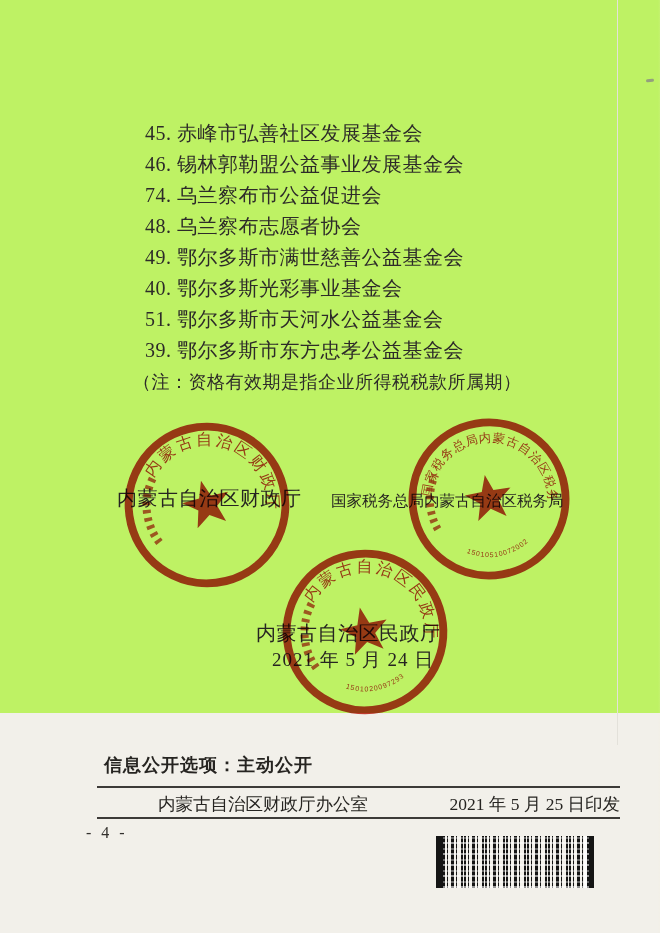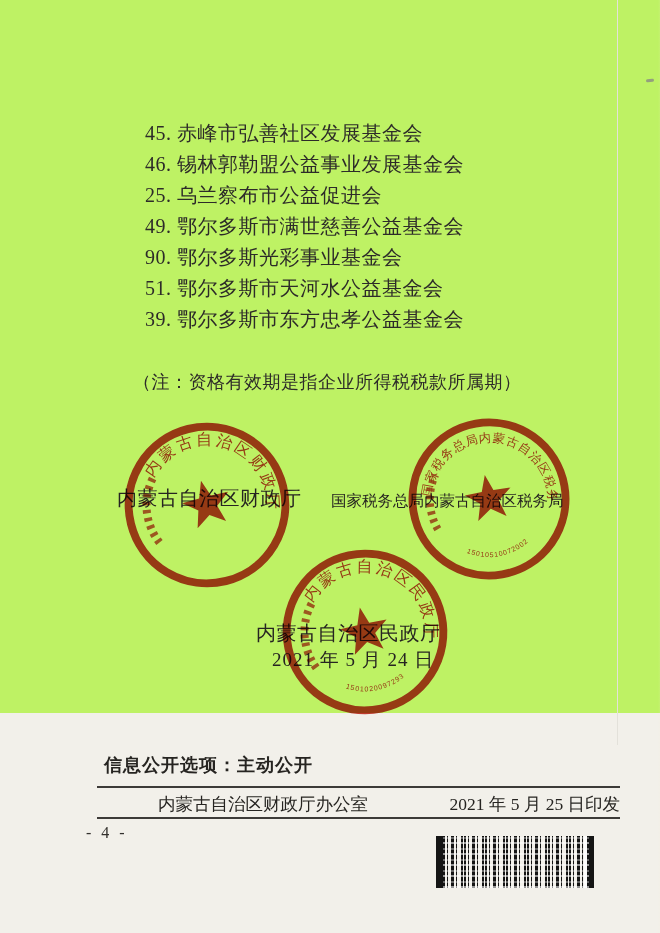--- a/index.html
+++ b/index.html
@@ -102,23 +102,24 @@
 
 <div class="page">
 
   <div class="edge-tint"></div>
   <div class="fold-line"></div>
   <div class="speck"></div>
 
   <div class="org-list">
     <div class="org-item">45. 赤峰市弘善社区发展基金会</div>
     <div class="org-item">46. 锡林郭勒盟公益事业发展基金会</div>
-    <div class="org-item">25. 乌兰察布市公益促进会</div>
+    <div class="org-item">74. 乌兰察布市公益促进会</div>
+    <div class="org-item">48. 乌兰察布志愿者协会</div>
     <div class="org-item">49. 鄂尔多斯市满世慈善公益基金会</div>
-    <div class="org-item">90. 鄂尔多斯光彩事业基金会</div>
+    <div class="org-item">40. 鄂尔多斯光彩事业基金会</div>
     <div class="org-item">51. 鄂尔多斯市天河水公益基金会</div>
     <div class="org-item">39. 鄂尔多斯市东方忠孝公益基金会</div>
   </div>
 
   <div class="note">（注：资格有效期是指企业所得税税款所属期）</div>
 
   <div class="sig-text sig-finance">内蒙古自治区财政厅</div>
   <div class="sig-text sig-tax">国家税务总局内蒙古自治区税务局</div>
   <div class="sig-text sig-civil">内蒙古自治区民政厅</div>
   <div class="sig-text sig-date">2021 年 5 月 24 日</div>

